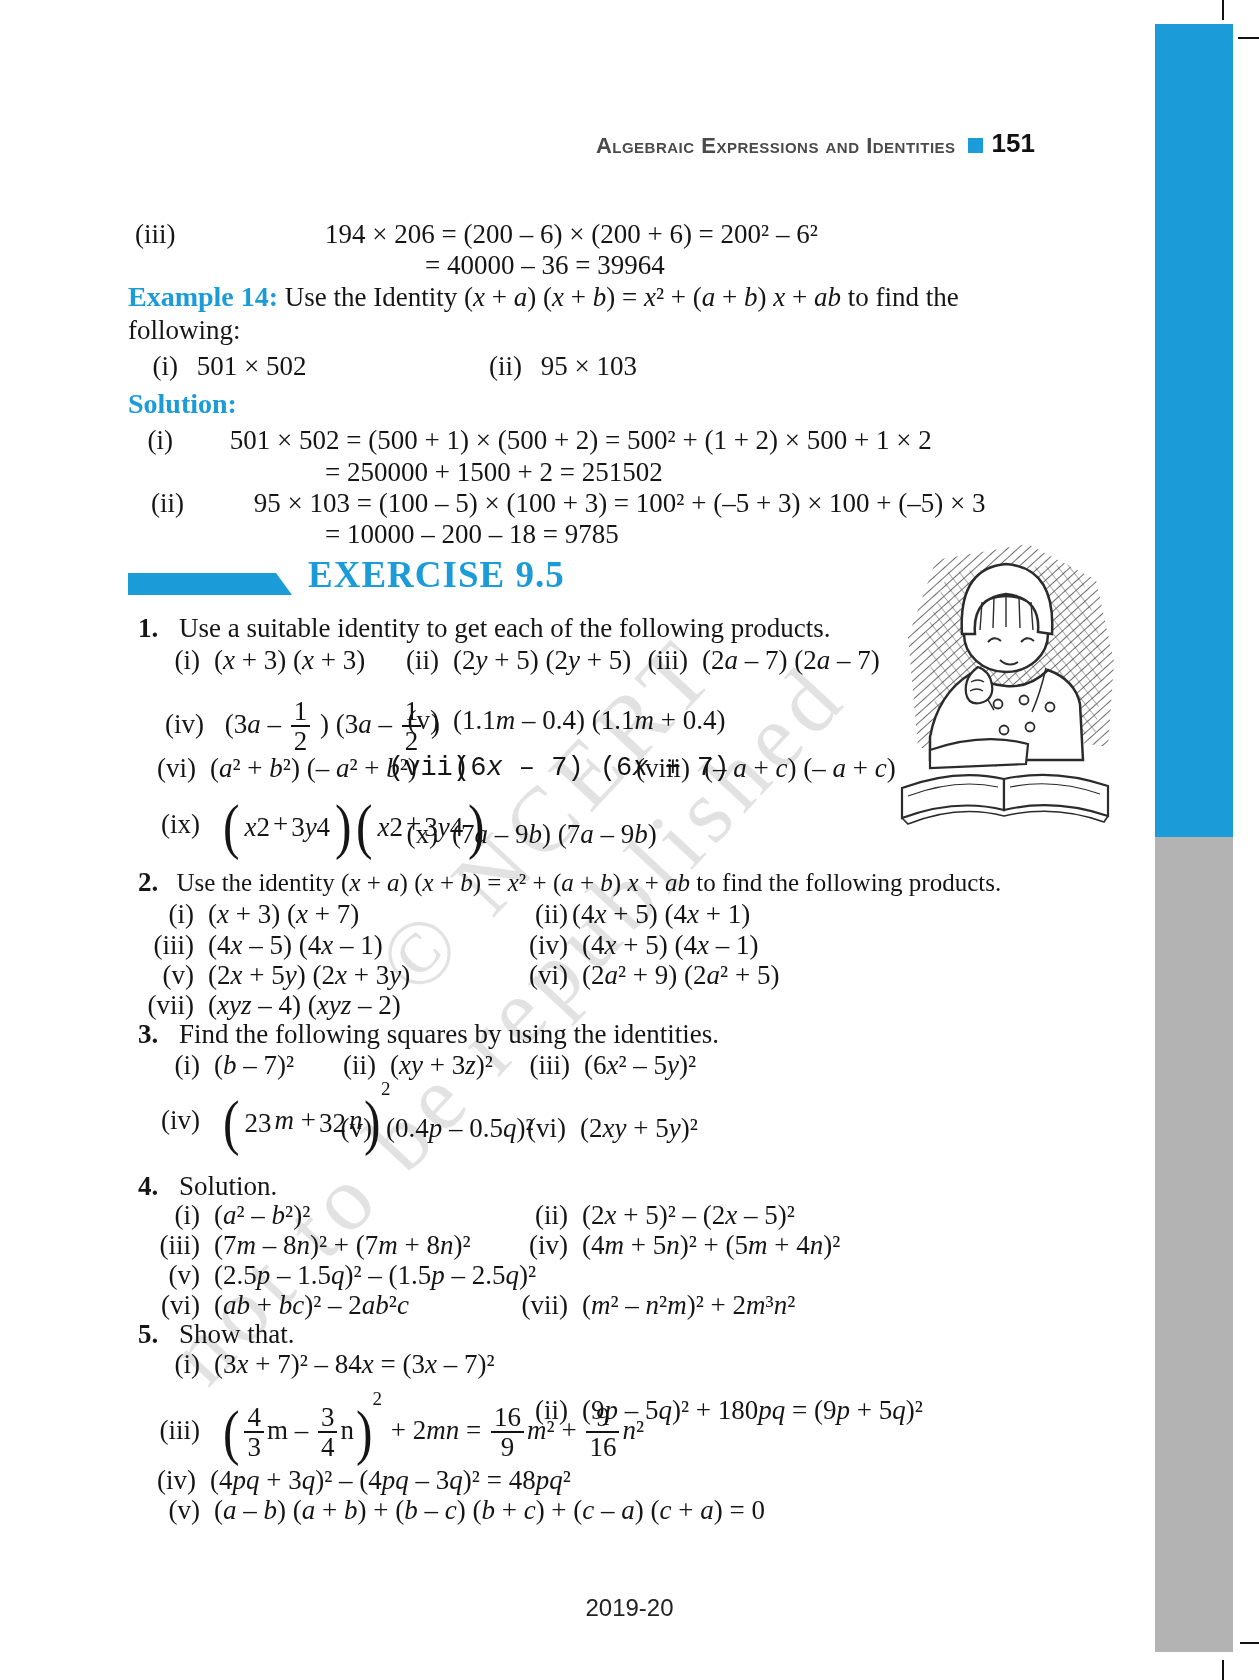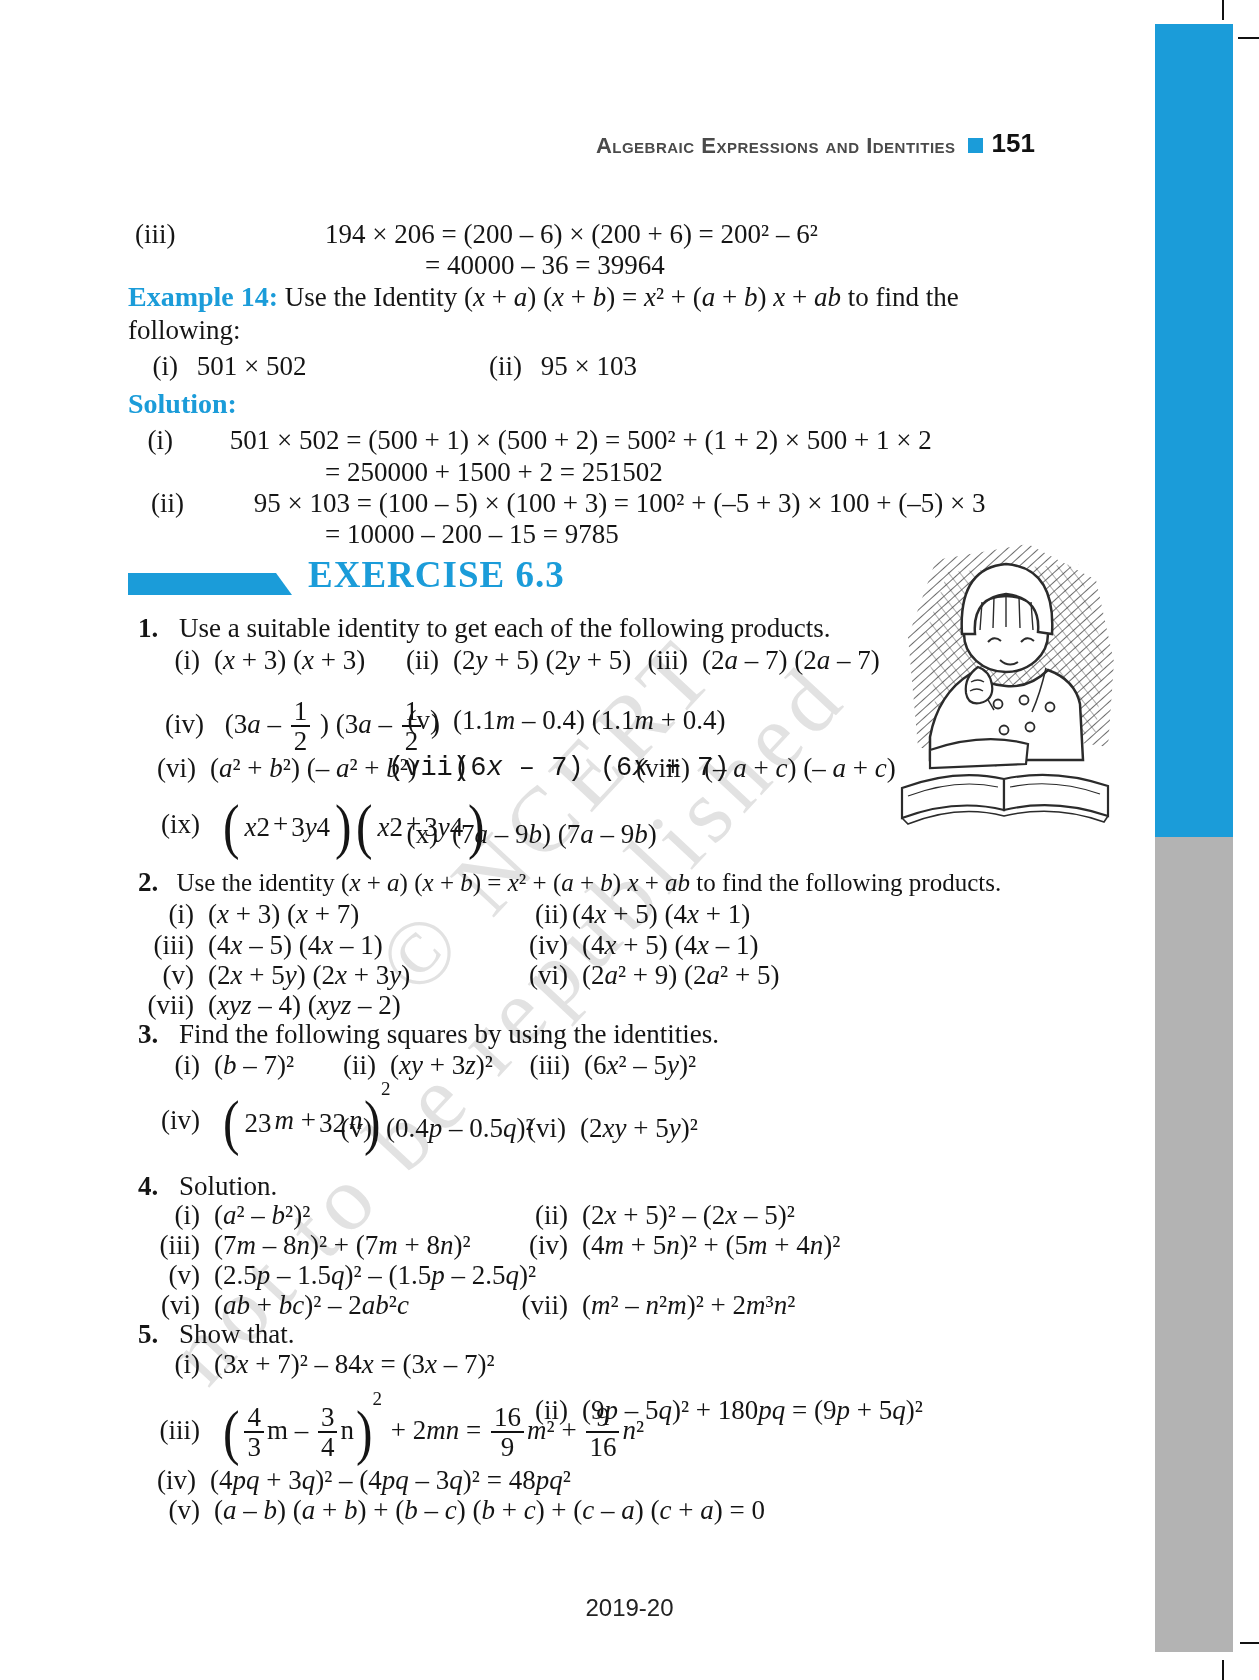--- a/index.html
+++ b/index.html
@@ -87,24 +87,24 @@
 <div class="abs t blue accent-fg" style="left: 128px; top: 387px; color: rgb(27, 156, 217);">Solution:</div>
 <div class="abs t" style="left:143px;top:424px;">
   <span class="lbl" style="width:30px;">(i)</span>
   <span class="math" style="margin-left:50px;">501 × 502 = (500 + 1) × (500 + 2) = 500² + (1 + 2) × 500 + 1 × 2</span>
 </div>
 <div class="abs t math" style="left:325px;top:456px;">= 250000 + 1500 + 2 = 251502</div>
 <div class="abs t" style="left:148px;top:487px;">
   <span class="lbl" style="width:36px;">(ii)</span>
   <span class="math" style="margin-left:63px;">95 × 103 = (100 – 5) × (100 + 3) = 100² + (–5 + 3) × 100 + (–5) × 3</span>
 </div>
-<div class="abs t math" style="left:325px;top:518px;">= 10000 – 200 – 15 = 9785</div>
+<div class="abs t math" style="left:325px;top:518px;">= 10000 – 200 – 18 = 9785</div>
 
 <div class="abs exbar accent-bg" style="background: rgb(27, 156, 217);"></div>
-<div class="abs extitle accent-fg" style="color: rgb(27, 156, 217);">EXERCISE 6.3</div>
+<div class="abs extitle accent-fg" style="color: rgb(27, 156, 217);">EXERCISE 9.5</div>
 
 <div class="abs t" style="left:138px;top:612px;">
   <span class="qnum">1.</span>
   <span style="margin-left:14px;">Use a suitable identity to get each of the following products.</span>
 </div>
 <div class="abs t" style="left:160px;top:644px;"><span class="lbl" style="width:40px;">(i)</span><span class="math" style="margin-left:14px;margin-top:16px;">(<i>x</i> + 3) (<i>x</i> + 3)</span></div>
 <div class="abs t" style="left:395px;top:644px;"><span class="lbl" style="width:44px;">(ii)</span><span class="math" style="margin-left:14px;">(2<i>y</i> + 5) (2<i>y</i> + 5)</span></div>
 <div class="abs t" style="left:640px;top:644px;"><span class="lbl" style="width:48px;">(iii)</span><span class="math" style="margin-left:14px;">(2<i>a</i> – 7) (2<i>a</i> – 7)</span></div>
 
 <div class="abs t" style="left:156px;top:697px;">

